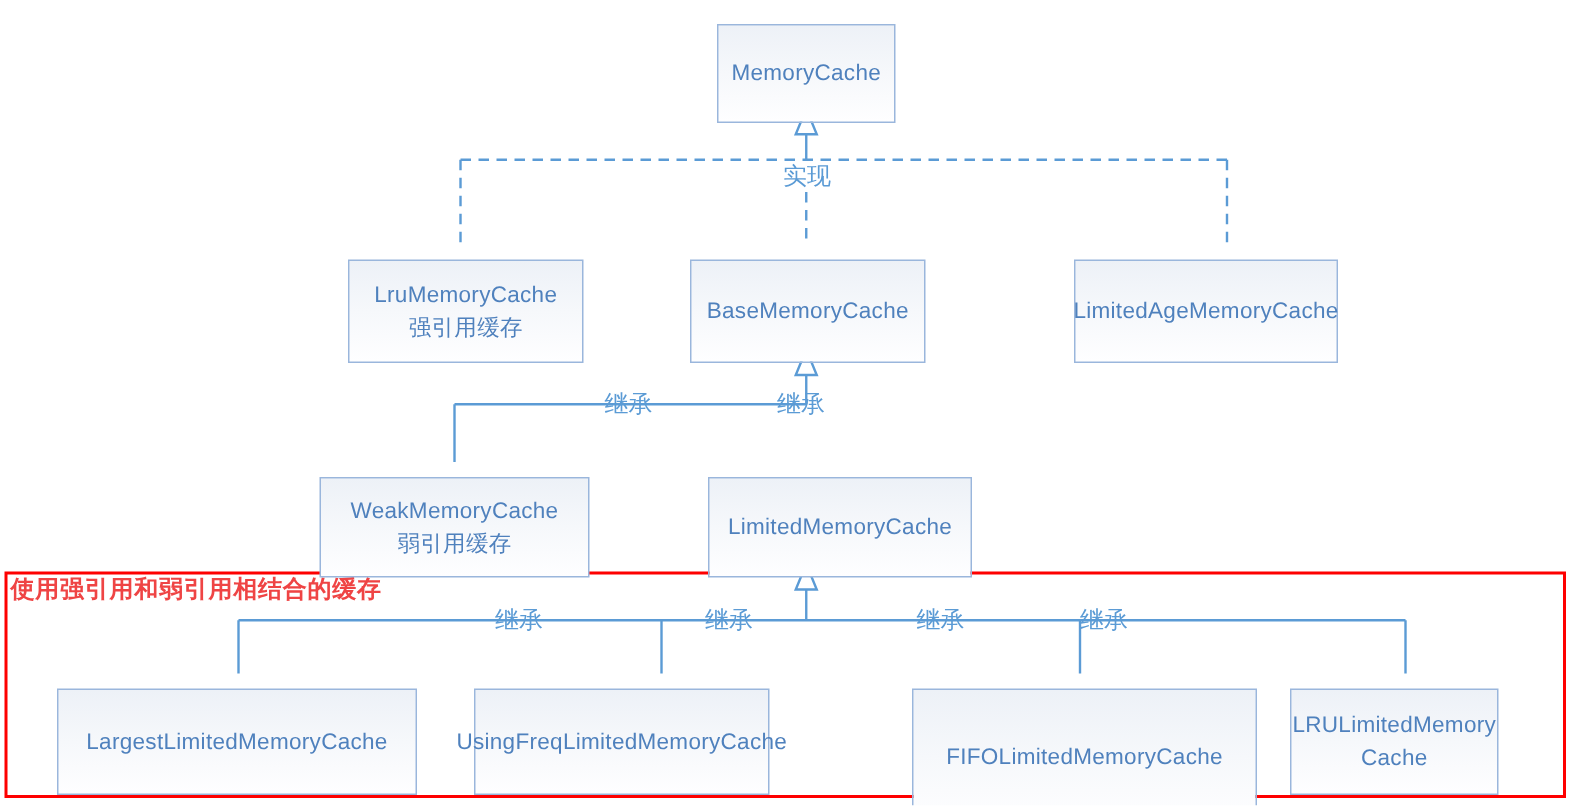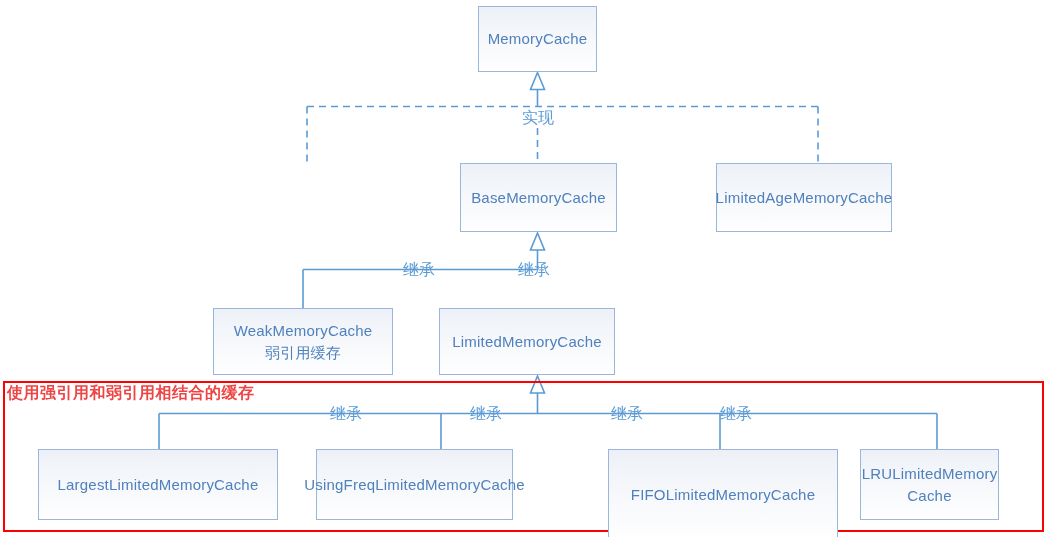--- a/index.html
+++ b/index.html
@@ -7,21 +7,21 @@
     position:relative;width:1050px;height:537px;background:#ffffff;overflow:hidden;
     font-family:"Liberation Sans","DejaVu Sans",sans-serif;
   }
   .connector-layer{position:absolute;left:0;top:0;width:1050px;height:537px;}
   .node{
     position:absolute;box-sizing:border-box;
     border:1.4px solid #9ab6dc;
     background:linear-gradient(180deg,#edf1f7 0%,#f6f8fb 50%,#fefeff 100%);
     color:#4f81bd;
     display:flex;flex-direction:column;align-items:center;justify-content:center;
-    font-size:15px;line-height:22px;letter-spacing:.2px;text-align:center;
+    font-size:15px;line-height:22px;letter-spacing:.2px;text-align:center;margin-top:10px;
   }
   .edge-label{
     position:absolute;transform:translate(-50%,-50%);
     color:#5b9bd5;font-size:16px;white-space:nowrap;
   }
   .group-box{
     position:absolute;left:3px;top:381px;width:1041px;height:151px;
     border:2px solid #fe0000;box-sizing:border-box;
   }
   .group-label{
@@ -67,35 +67,39 @@
   <span class="edge-label" style="left:534px;top:270px">继承</span>
   <span class="edge-label" style="left:346px;top:414px">继承</span>
   <span class="edge-label" style="left:486px;top:414px">继承</span>
   <span class="edge-label" style="left:627px;top:414px">继承</span>
   <span class="edge-label" style="left:736px;top:414px">继承</span>
 
   <div class="node" style="left:478px;top:6px;width:119px;height:66px">
     <span>MemoryCache</span>
   </div>
 
+  <div class="node" style="left:232px;top:163px;width:157px;height:69px">
+    <span>LruMemoryCache</span>
+    <span>强引用缓存</span>
+  </div>
 
   <div class="node" style="left:460px;top:163px;width:157px;height:69px">
     <span>BaseMemoryCache</span>
   </div>
 
   <div class="node" style="left:716px;top:163px;width:176px;height:69px">
     <span>LimitedAgeMemoryCache</span>
   </div>
 
   <div class="node" style="left:213px;top:308px;width:180px;height:67px">
     <span>WeakMemoryCache</span>
     <span>弱引用缓存</span>
   </div>
 
-  <div class="node" style="left:439px;top:308px;width:176px;height:67px">
+  <div class="node" style="left:472px;top:308px;width:176px;height:67px">
     <span>LimitedMemoryCache</span>
   </div>
 
   <div class="node" style="left:38px;top:449px;width:240px;height:71px">
     <span>LargestLimitedMemoryCache</span>
   </div>
 
   <div class="node" style="left:316px;top:449px;width:197px;height:71px">
     <span>UsingFreqLimitedMemoryCache</span>
   </div>

